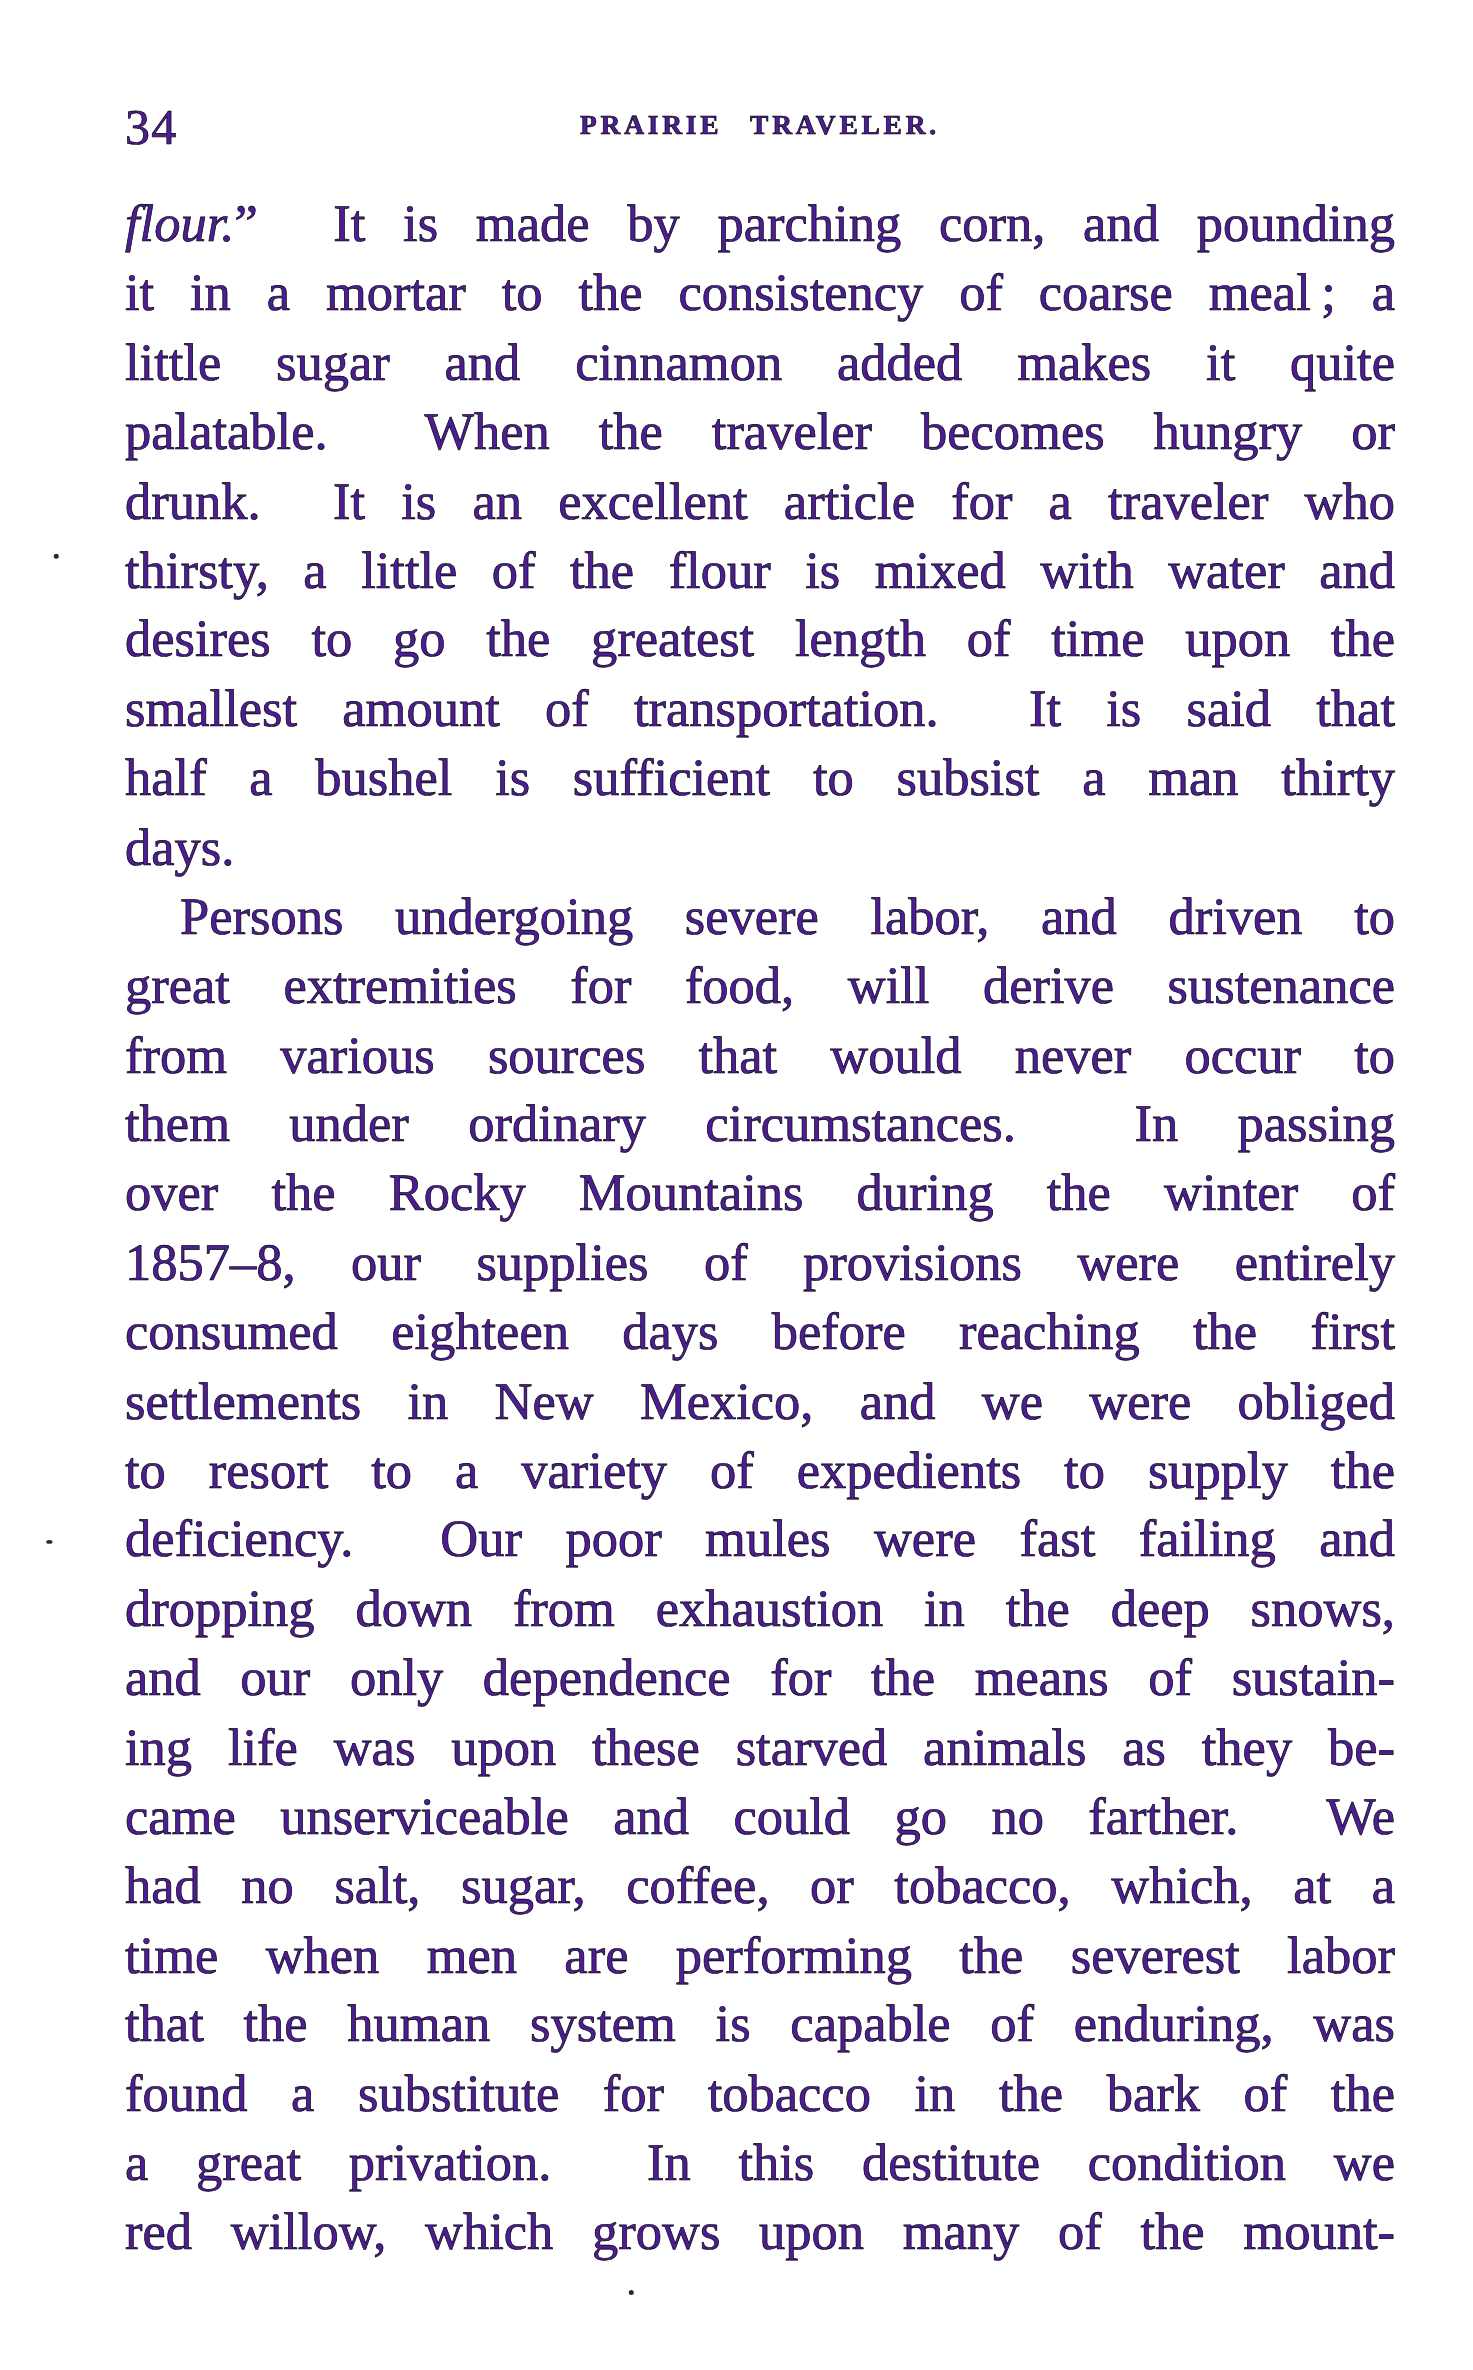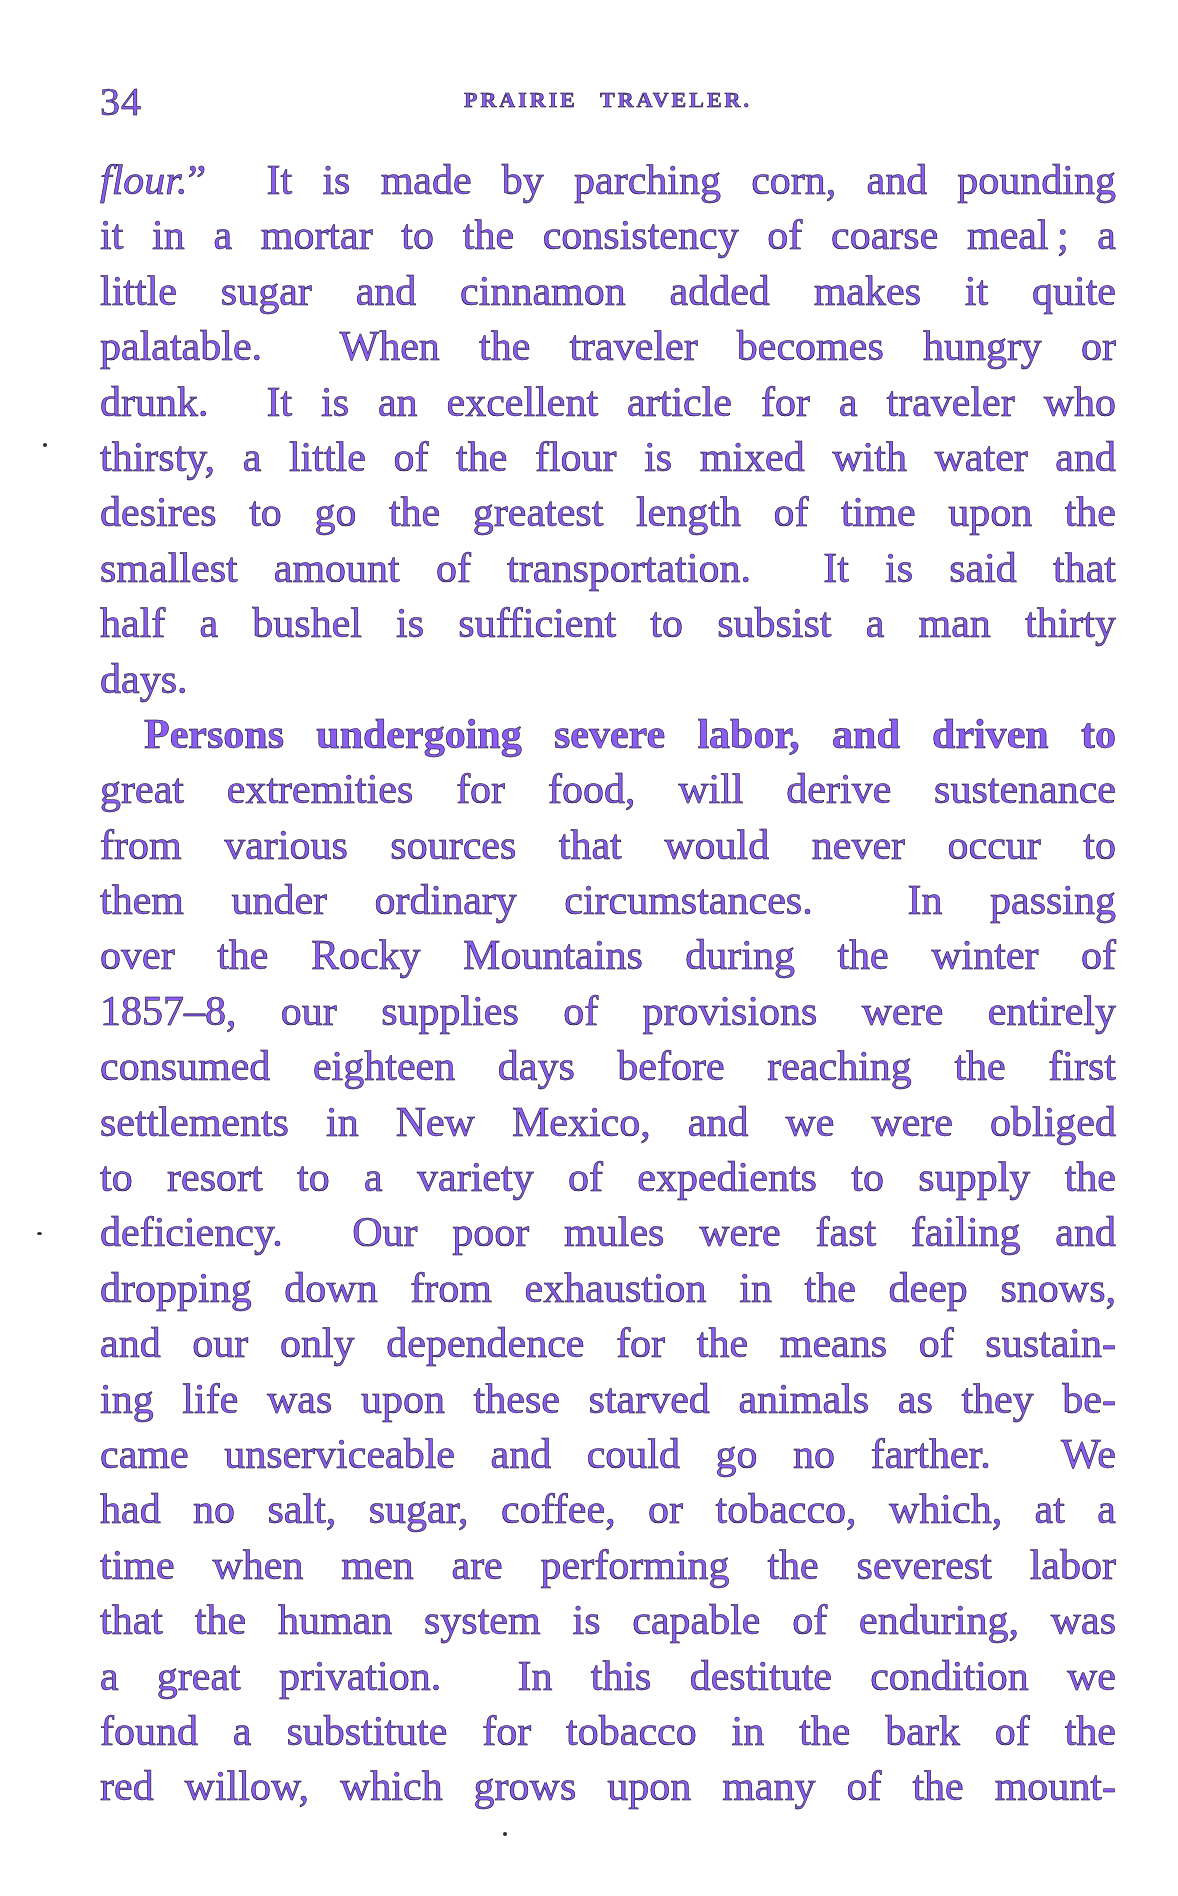--- a/index.html
+++ b/index.html
@@ -6,21 +6,21 @@
     margin: 0;
     padding: 0;
     background: #ffffff;
   }
   .page {
     position: relative;
     width: 1178px;
     height: 1896px;
     background: #ffffff;
     overflow: hidden;
-    color: #8b5cf6;
+    color: #4c1d95;
     font-family: "Liberation Serif", serif;
     -webkit-text-stroke: 0.55px #000000;
   }
   .header {
     position: absolute;
     top: 82px;
     left: 100px;
     width: 1016px;
     height: 46px;
   }
@@ -56,21 +56,20 @@
     white-space: pre-wrap;
     text-align: justify;
     text-align-last: justify;
     word-spacing: 1px;
   }
   .line.para-end {
     text-align-last: left;
   }
   .line.indent {
     text-indent: 44px;
-    font-weight: bold;
   }
   .line em {
     font-style: italic;
   }
   .artifact {
     position: absolute;
     background: #2a2a2a;
     border-radius: 50%;
   }
 </style>
@@ -105,22 +104,22 @@
       <div class="line"><span>settlements in New Mexico, and we were obliged</span></div>
       <div class="line"><span>to resort to a variety of expedients to supply the</span></div>
       <div class="line"><span>deficiency.  Our poor mules were fast failing and</span></div>
       <div class="line"><span>dropping down from exhaustion in the deep snows,</span></div>
       <div class="line"><span>and our only dependence for the means of sustain-</span></div>
       <div class="line"><span>ing life was upon these starved animals as they be-</span></div>
       <div class="line"><span>came unserviceable and could go no farther.  We</span></div>
       <div class="line"><span>had no salt, sugar, coffee, or tobacco, which, at a</span></div>
       <div class="line"><span>time when men are performing the severest labor</span></div>
       <div class="line"><span>that the human system is capable of enduring, was</span></div>
+      <div class="line"><span>found a substitute for tobacco in the bark of the</span></div>
       <div class="line"><span>a great privation.  In this destitute condition we</span></div>
-      <div class="line"><span>found a substitute for tobacco in the bark of the</span></div>
       <div class="line"><span>red willow, which grows upon many of the mount-</span></div>
     </div>
 
   <div class="artifact" style="left:43px;  top:443px;  width:4px; height:4px;"></div>
   <div class="artifact" style="left:37px;  top:1232px; width:5px; height:3px;"></div>
   <div class="artifact" style="left:503px; top:1832px; width:4px; height:4px;"></div>
 
 </div>
 
 </body></html>

